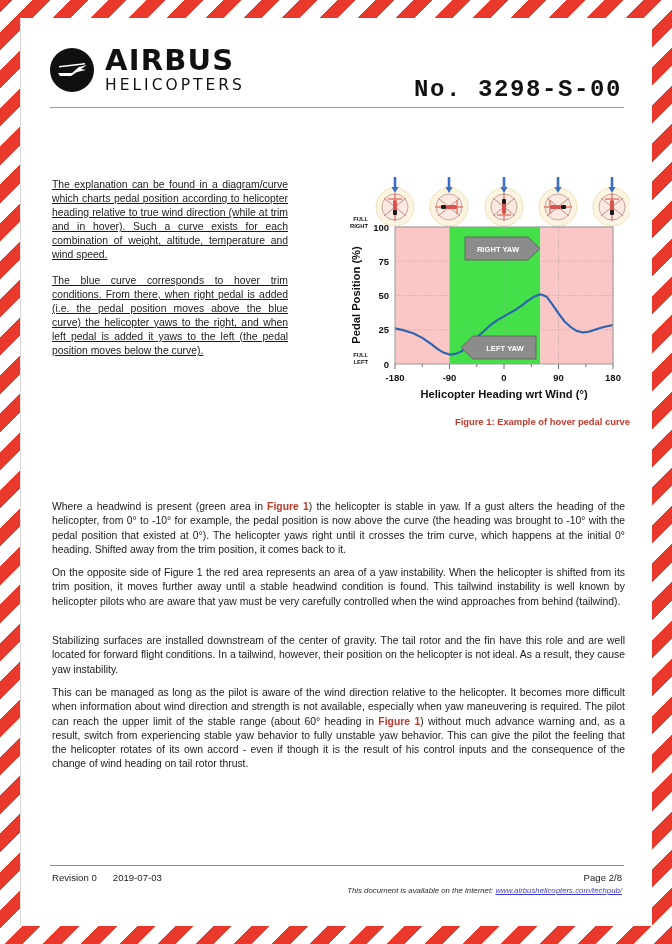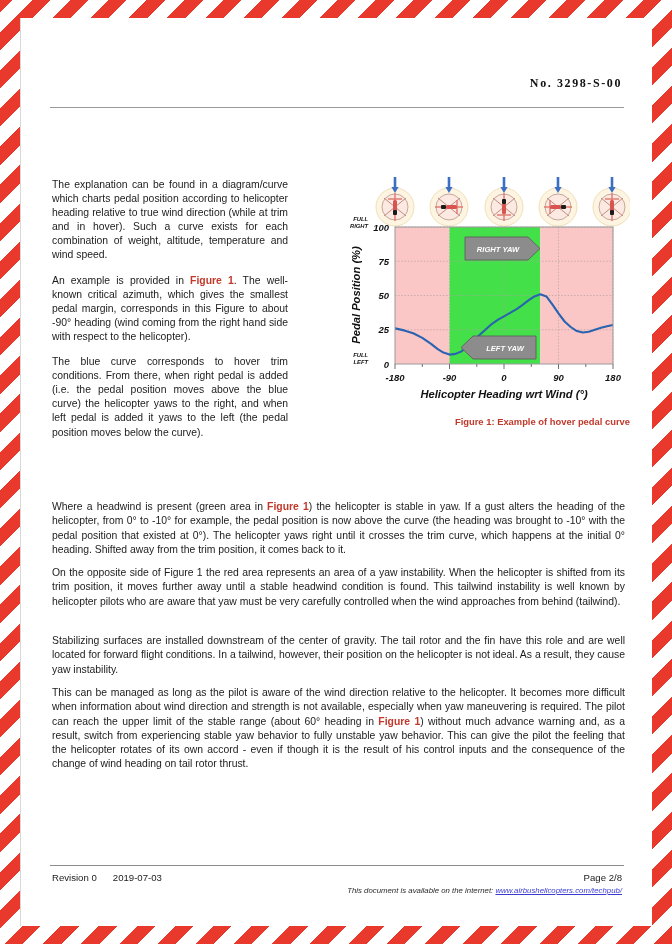--- a/index.html
+++ b/index.html
@@ -41,48 +41,48 @@
     font-size:29px;font-weight:bold;letter-spacing:1.2px;color:#111;
     font-family:"DejaVu Sans", sans-serif;
   }
   .logo-heli{
     font-size:15.5px;letter-spacing:3.0px;color:#111;margin-top:3px;
     font-family:"DejaVu Sans", sans-serif;
   }
 
   .doc-no{
     position:absolute;right:30px;top:58px;
-    font-size:12px;font-weight:bold;letter-spacing:1.6px;color:#111;
-    font-family:Liberation Serif, serif;
+    font-size:24px;font-weight:bold;letter-spacing:1.6px;color:#111;
+    font-family:Liberation Mono, monospace;
   }
   .header-rule{
     position:absolute;left:30px;right:28px;top:89px;height:1px;background:#9a9a9a;
   }
 
   .doc-title{
     position:absolute;left:0;right:0;top:112px;text-align:center;
     font-size:12.6px;font-weight:bold;color:#111;
   }
 
   
   .col-left{
     position:absolute;left:32px;top:160px;width:252px;
     font-size:10.4px;line-height:14.1px;color:#1b1b1b;text-align:justify;
   }
-  .col-left p{margin:0 16px 11px 0;}
+  .col-left p{margin:0 16px 11px 0;text-decoration:underline;}
   .fullwidth{
     position:absolute;left:32px;width:573px;
     font-size:10.4px;line-height:14.3px;color:#1b1b1b;text-align:justify;
   }
   .fullwidth p{margin:0 0 11px 0;}
   .fig-ref{color:#c0392b;font-weight:bold;}
 
   
   .figure{
-    position:absolute;left:318px;top:155px;width:292px;font-style:italic;
+    position:absolute;left:318px;top:155px;width:292px;
   }
   .fig-caption{
     position:absolute;left:318px;top:398px;width:292px;text-align:right;
     font-size:9.4px;font-weight:bold;color:#c0392b;
   }
 
   .chart-svg{display:block;}
 
   
   .footer-rule{
@@ -104,27 +104,38 @@
 <body>
 
 <div class="page">
 
   <div class="border-frame"></div>
   <div class="border-inner"></div>
   <div class="thin-rule-left"></div>
 
   <div class="content">
 
+    <div class="logo-wrap">
+      <div class="logo-mark">
+        <svg width="31" height="18" viewBox="0 0 31 18">
+          <path d="M1 12 L15 12 L22 6 L30 4 L24 8 L29 9 L20 11 L14 15 L3 15 Z" fill="#ffffff"></path>
+          <path d="M2 5 L28 2 L28 3.4 L2 6.4 Z" fill="#ffffff"></path>
+        </svg>
+      </div>
+      <div class="logo-text">
+        <div class="logo-airbus">AIRBUS</div>
+        <div class="logo-heli">HELICOPTERS</div>
+      </div>
+    </div>
 
     <div class="doc-no">No. 3298-S-00</div>
     <div class="header-rule"></div>
 
     <div class="col-left">
       <p>The explanation can be found in a diagram/curve which charts pedal position according to helicopter heading relative to true wind direction (while at trim and in hover). Such a curve exists for each combination of weight, altitude, temperature and wind speed.</p>
-      <p><span>An example is provided in <span class="fig-ref">Figure 1</span>. The well-known critical azimuth, which gives the smallest pedal margin, corresponds in this Figure to about -90° heading (wind coming from the right hand side with respect to the helicopter).</span></p>
       <p>The blue curve corresponds to hover trim conditions. From there, when right pedal is added (i.e. the pedal position moves above the blue curve) the helicopter yaws to the right, and when left pedal is added it yaws to the left (the pedal position moves below the curve).</p>
     </div>
 
     <div class="figure">
       <svg class="chart-svg" width="292" height="240" viewBox="0 0 292 240">
         <defs>
           <clipPath id="plotclip">
               <rect x="57" y="54" width="218" height="137"></rect>
             </clipPath>
         </defs>

